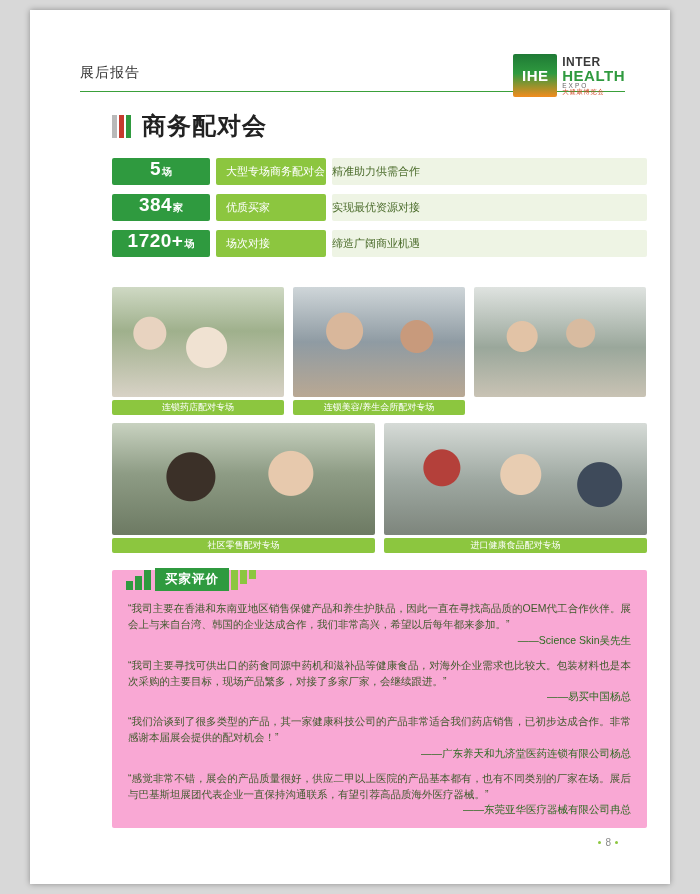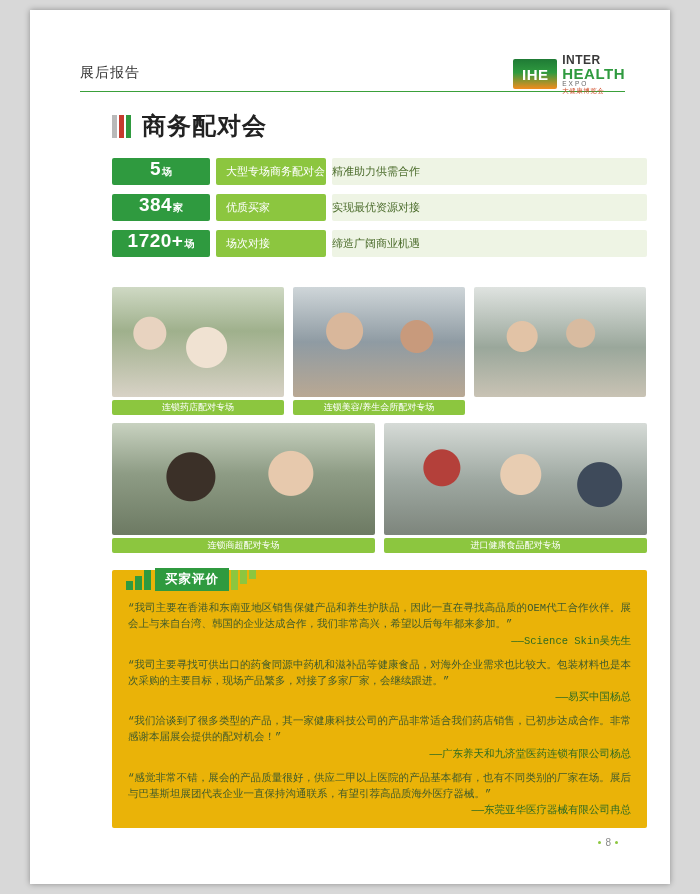--- a/index.html
+++ b/index.html
@@ -26,21 +26,21 @@
   }
   .hdr-title {
     position: absolute; left: 0; top: 6px;
     font-size: 14px; color: #333; letter-spacing: 1px;
   }
   .logo {
     position: absolute; right: 0; top: -4px;
     display: flex; align-items: center;
   }
   .logo-mark {
-    width: 44px; height: 30px;
+    width: 44px; height: 43px;
     background: linear-gradient(180deg,#1f7a35 0%,#2f9a3f 45%,#f28c1e 100%);
     color: #fff; font-weight: bold; font-size: 15px;
     display: flex; align-items: center; justify-content: center;
     letter-spacing: 0.5px;
     border-radius: 2px;
   }
   .logo-txt {
     margin-left: 5px; line-height: 1.0;
   }
   .logo-l1 { font-size: 12px; font-weight: bold; color: #3a3a3a; letter-spacing: 0.5px;}
@@ -119,21 +119,21 @@
       linear-gradient(180deg,#c8d2c0 0%,#8e9c85 45%,#6d7a63 100%); }
   .ph5 { background:
       radial-gradient(circle at 22% 40%, #b4403a 0 18px, transparent 19px),
       radial-gradient(circle at 52% 46%, #e8cdb2 0 20px, transparent 21px),
       radial-gradient(circle at 82% 55%, #3e4a5a 0 22px, transparent 23px),
       linear-gradient(180deg,#d6dbd7 0%,#9fa9a2 50%,#7d857c 100%); }
 
   
   .reviews {
     position: absolute; left: 82px; top: 560px; width: 535px; height: 258px;
-    background: #eab308; border-radius: 2px; font-family: Liberation Mono, monospace;
+    background: #f9a8d4; border-radius: 2px;
   }
   .rv-head { position: absolute; left: 14px; top: -2px; display: flex; align-items: center; }
   .rv-blocks { display: flex; align-items: flex-end; }
   .rv-blocks i { display: block; width: 7px; background: #2f9a3f; margin-right: 2px; }
   .rv-blocks i:nth-child(1){ height: 9px; }
   .rv-blocks i:nth-child(2){ height: 14px; }
   .rv-blocks i:nth-child(3){ height: 20px; }
   .rv-title {
     background: #2f9a3f; color: #fff; font-size: 12.5px; font-weight: bold;
     padding: 3px 10px; margin-left: 2px; letter-spacing: 1px;
@@ -223,21 +223,21 @@
         <div class="pimg ph2"></div>
         <div class="pcap">连锁美容/养生会所配对专场</div>
       </div>
       <div class="pcell">
         <div class="pimg ph3"></div>
       </div>
     </div>
     <div class="prow r2">
       <div class="pcell">
         <div class="pimg ph4"></div>
-        <div class="pcap">连锁商超配对专场</div>
+        <div class="pcap">社区零售配对专场</div>
       </div>
       <div class="pcell">
         <div class="pimg ph5"></div>
         <div class="pcap">进口健康食品配对专场</div>
       </div>
     </div>
   </div>
 
   <div class="reviews">
     <div class="rv-head">

